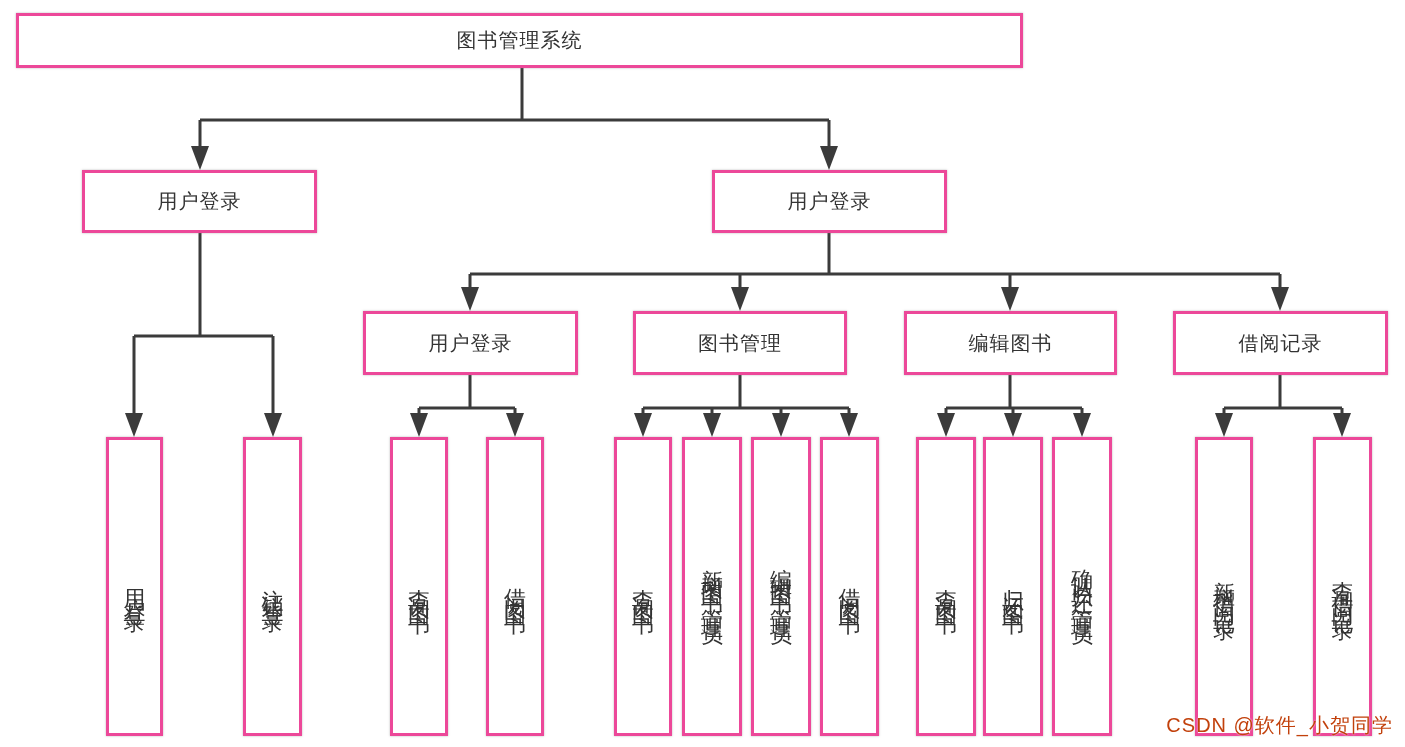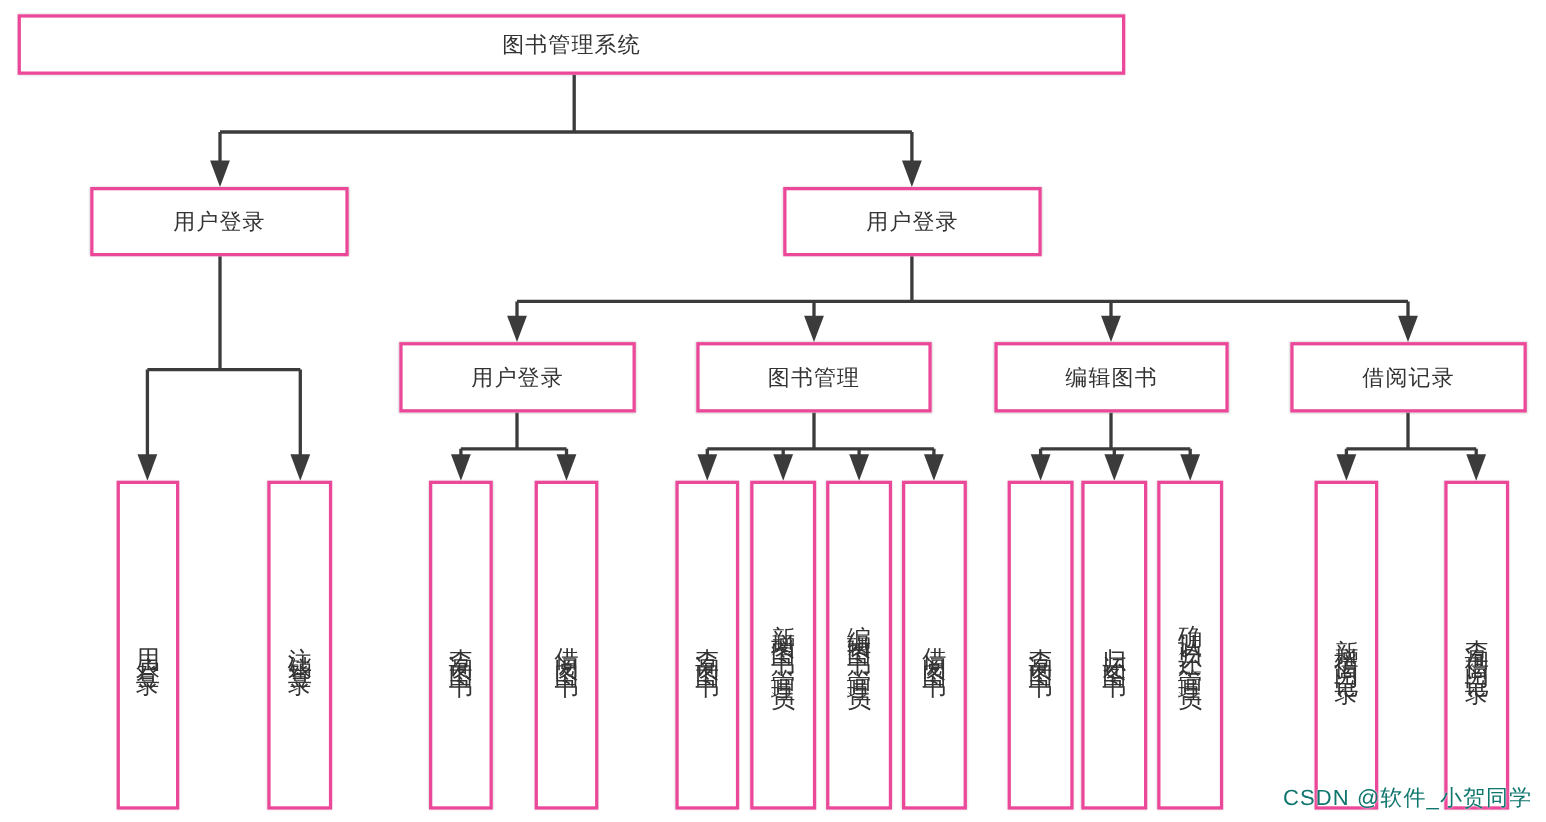--- a/index.html
+++ b/index.html
@@ -61,21 +61,21 @@
     line-height: 1;
     color: #333333;
     white-space: nowrap;
   }
   .watermark {
     position: absolute;
     right: 12px;
     bottom: 8px;
     font-size: 20px;
     letter-spacing: 1px;
-    color: #0f766e;
+    color: #c2410c;
     text-shadow: 0 0 2px #ffffff;
     white-space: nowrap;
   }
 </style>
 </head>
 <body>
 
 <div class="stage">
 
   <svg class="edges-svg" viewBox="0 0 1405 747" xmlns="http://www.w3.org/2000/svg">

